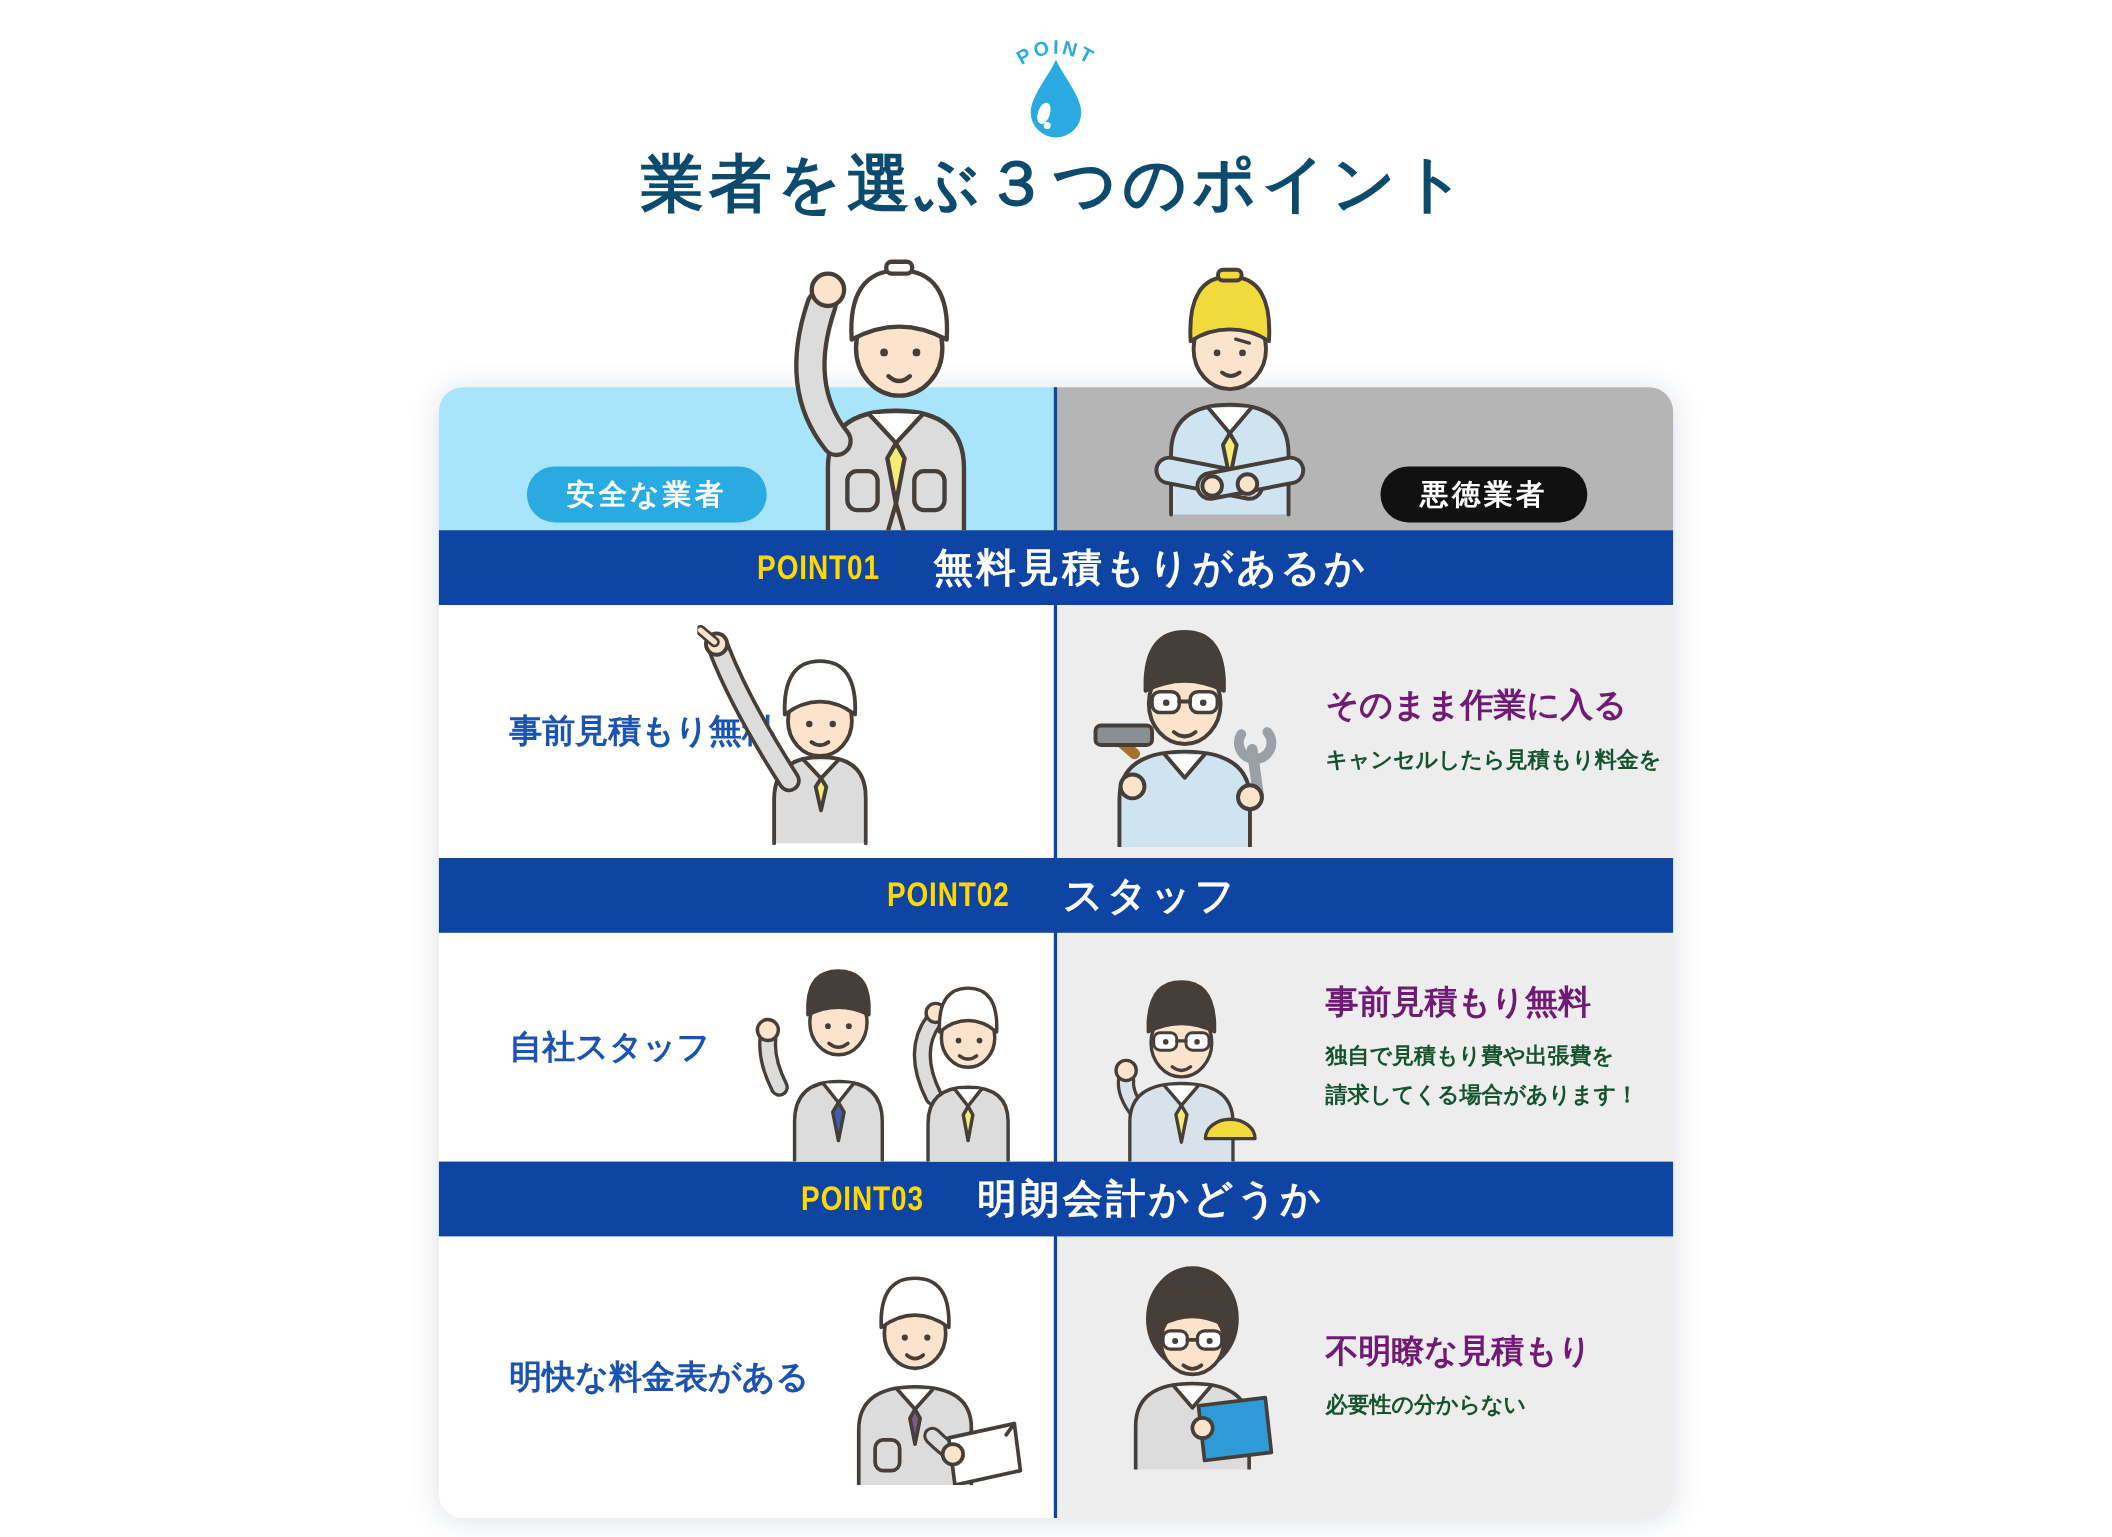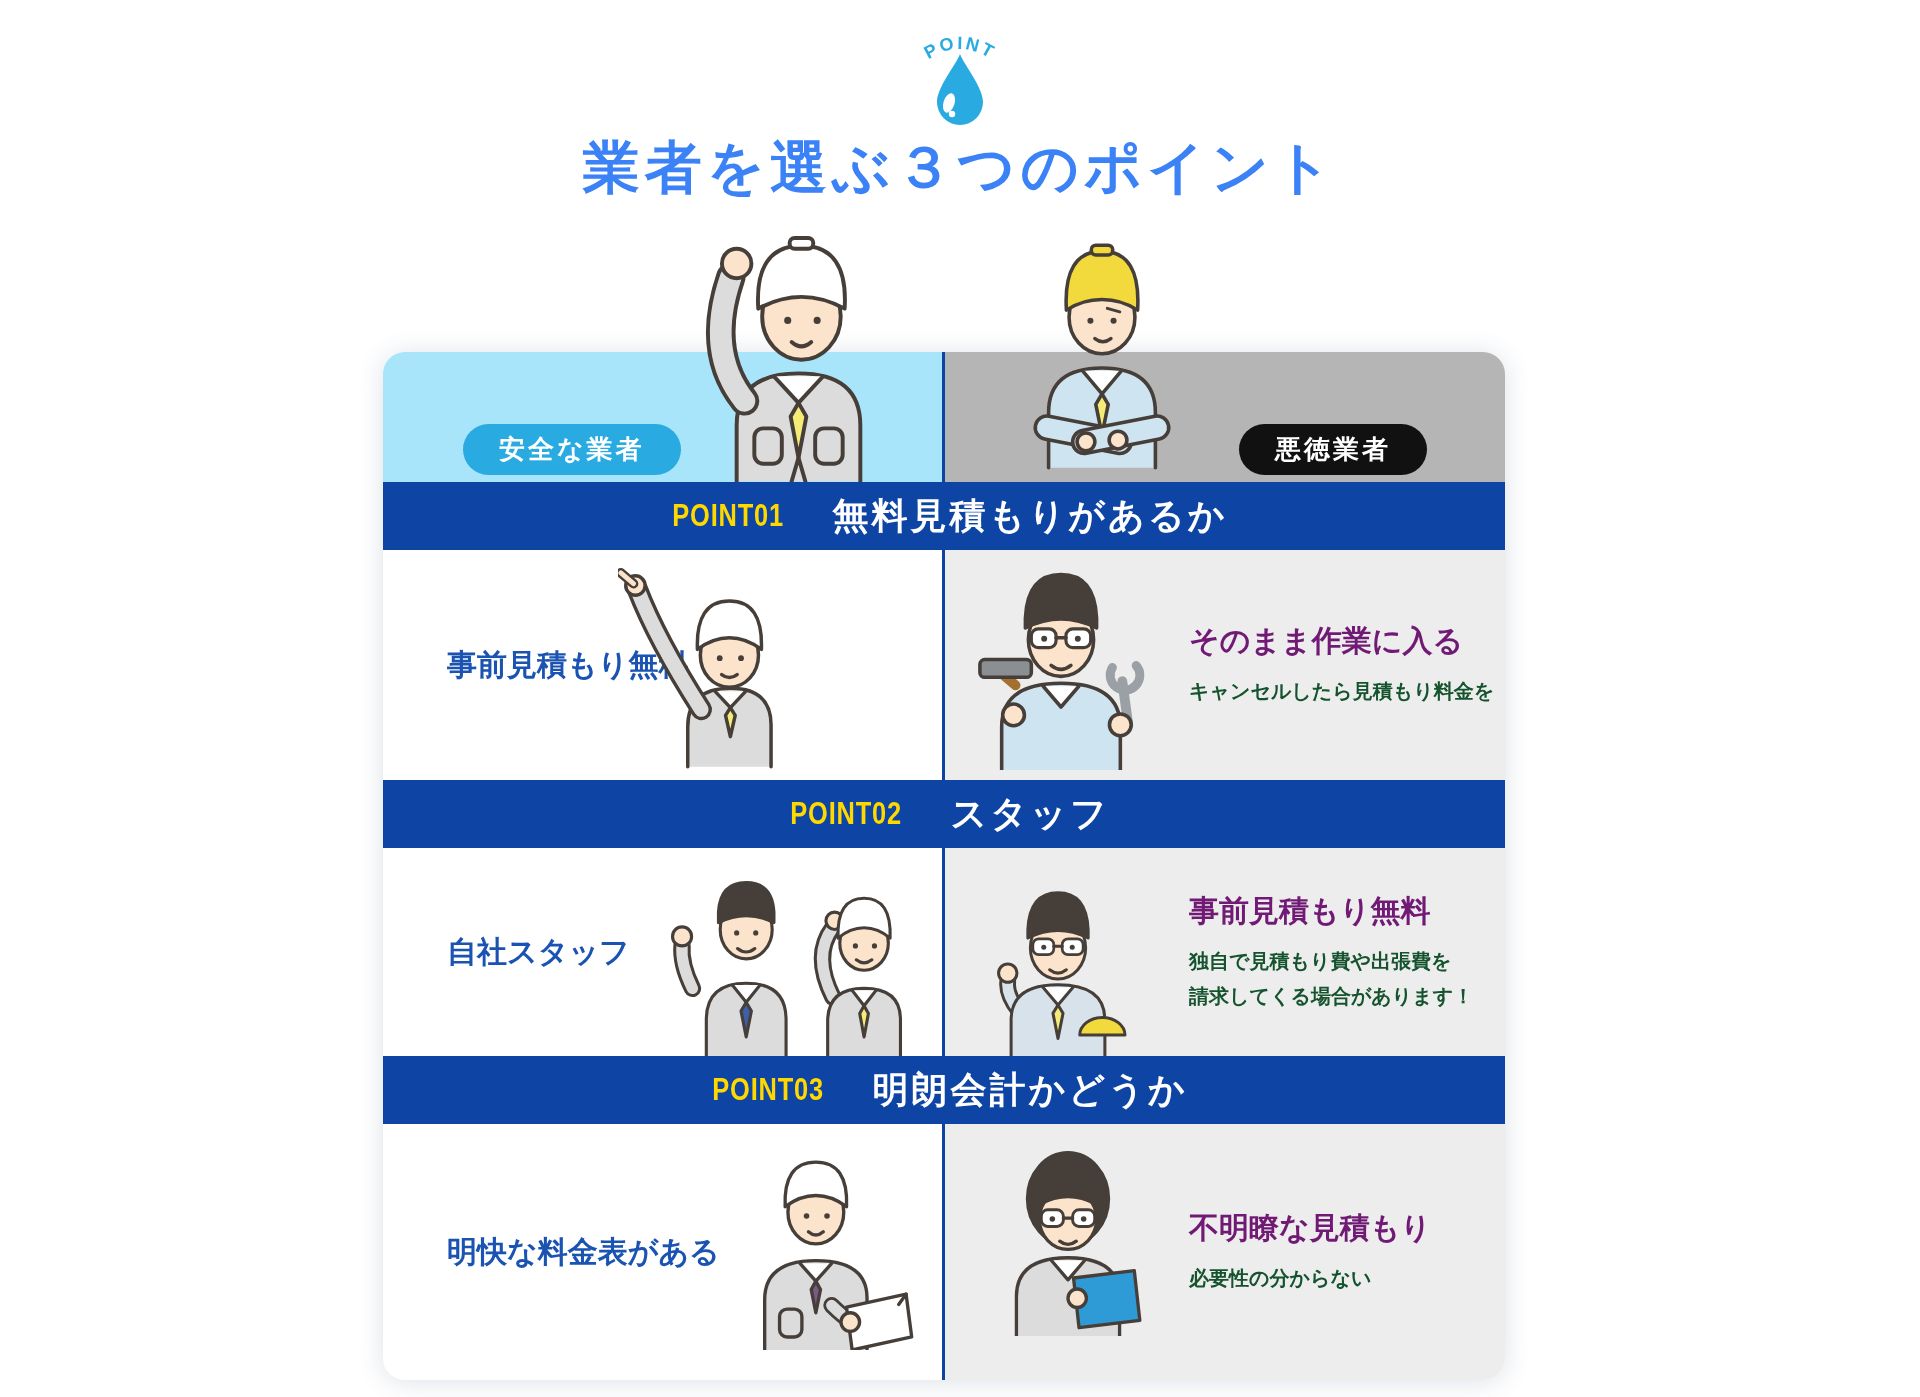--- a/index.html
+++ b/index.html
@@ -3,24 +3,24 @@
 <meta charset="utf-8">
 <style>
   html,body{margin:0;padding:0;background:#fff;}
   .page{position:relative;width:1920px;height:1397px;background:#ffffff;overflow:hidden;
         font-family:"Liberation Sans","DejaVu Sans",sans-serif;}
 
   
   .top{position:absolute;top:20px;left:0;width:100%;text-align:center;}
   .drop-svg{width:130px;height:112px;display:block;margin:0 auto 2px;}
   .arc-text{font-size:18px;font-weight:bold;fill:#29abe2;letter-spacing:2.5px;}
-  .page-title{margin:4px 0 0;font-size:57px;font-weight:800;color:#3b82f6;letter-spacing:5px;line-height:1.1;}
+  .page-title{margin:4px 0 0;font-size:57px;font-weight:800;color:#0c4a6e;letter-spacing:5px;line-height:1.1;}
 
   
-  .card{position:absolute;left:383px;top:352px;width:1122px;height:1028px;border-radius:22px;
+  .card{position:absolute;left:399px;top:352px;width:1122px;height:1028px;border-radius:22px;
         box-shadow:0 2px 26px rgba(40,70,110,.16);}
   .divider{position:absolute;left:559px;top:0;width:3px;height:100%;background:#0e45a4;z-index:4;}
 
   .band{display:flex;height:130px;position:relative;}
   .band-half{width:561px;position:relative;}
   .band-safe{background:#a8e4fa;border-radius:22px 0 0 0;}
   .band-bad{background:#b5b5b5;border-radius:0 22px 0 0;}
   .badge{position:absolute;top:72px;padding:8px 36px;border-radius:999px;color:#fff;
          font-size:26px;font-weight:800;letter-spacing:3px;white-space:nowrap;z-index:6;}
   .badge-safe{left:80px;background:#29abe2;}

